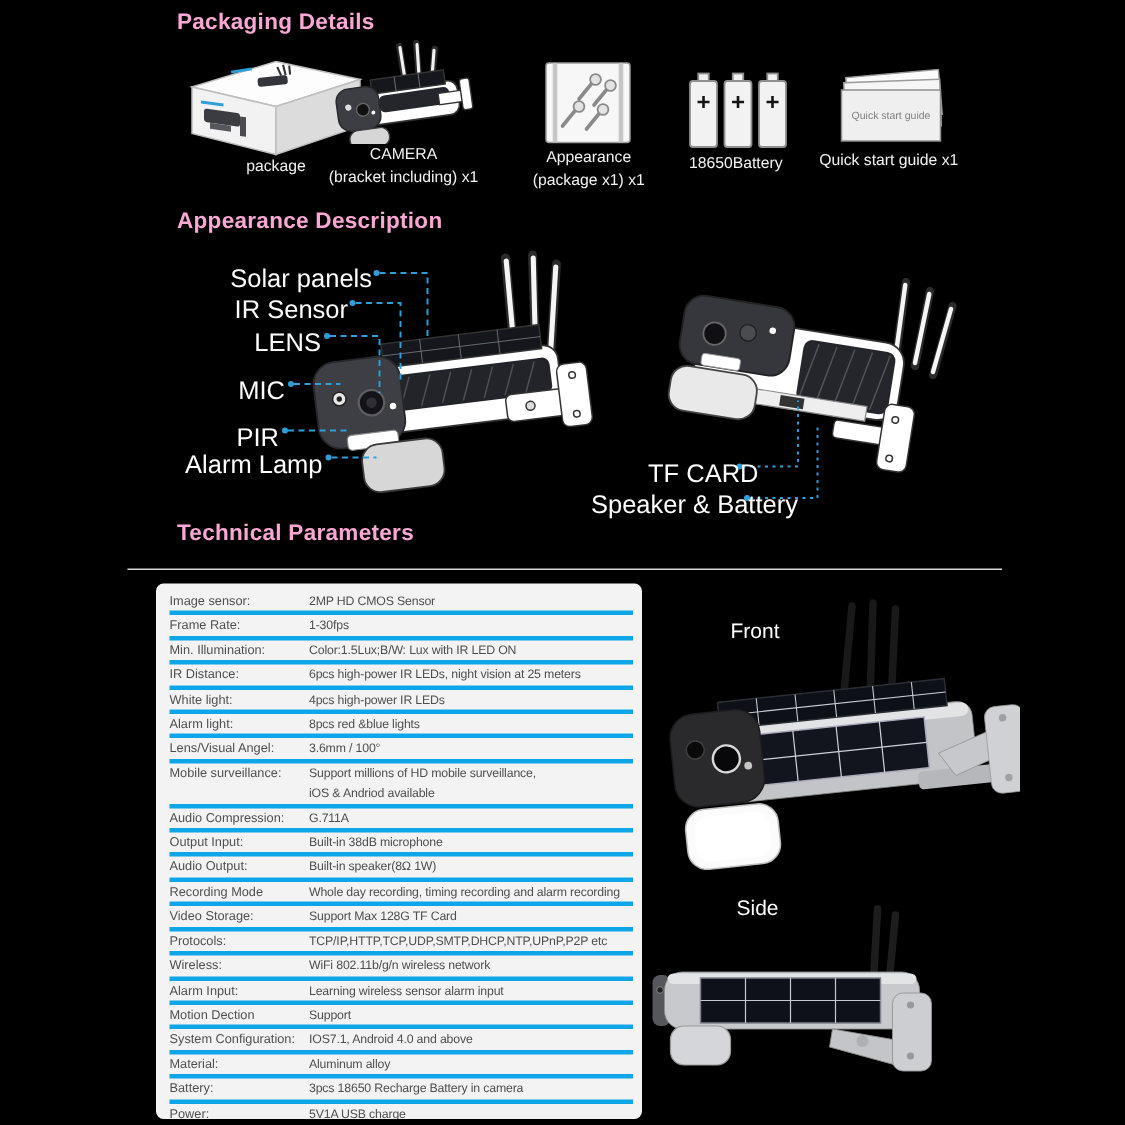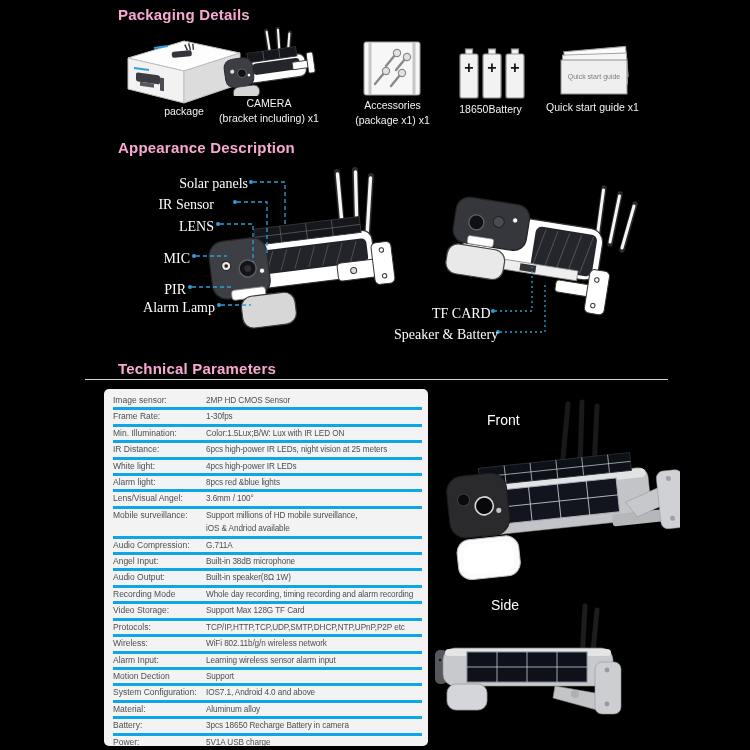--- a/index.html
+++ b/index.html
@@ -1,40 +1,40 @@
 <!DOCTYPE html>
 <html><head>
 <meta charset="utf-8">
 <style>
   html,body{margin:0;padding:0;background:#000;}
   body{width:750px;height:750px;position:relative;overflow:hidden;
        font-family:"Liberation Sans",sans-serif;color:#fff;}
   .sec-title{position:absolute;margin:0;font-size:15px;font-weight:700;color:#f9a8d4;letter-spacing:.2px;}
   #title-pack{left:118px;top:6px;}
   #title-app{left:118px;top:139px;}
-  #title-tech{left:118px;top:360px;}
+  #title-tech{left:118px;top:347px;}
 
   
   .fig{position:absolute;display:flex;flex-direction:column;align-items:center;}
   .fig svg{display:block;}
   .cap{font-size:10.5px;line-height:15px;color:#f2f2f2;text-align:center;white-space:nowrap;}
   .cap:empty{display:none;}
   #fig-package{left:120px;top:34px;width:128px;}
   #fig-camera{left:208px;top:26px;width:122px;}
   #fig-accessories{left:350px;top:40px;width:85px;}
   #fig-battery{left:448px;top:42px;width:85px;}
   #fig-guide{left:545px;top:46px;width:95px;}
 
   
   .app-wrap{position:absolute;left:0;top:160px;width:750px;height:195px;}
   .app-wrap>svg{position:absolute;left:0;top:0;}
   .labels-layer{position:absolute;left:0;top:0;width:100%;height:100%;}
-  .app-label{position:absolute;font-size:14px;color:#fdfdfd;white-space:nowrap;font-family:Liberation Serif, serif;}
+  .app-label{position:absolute;font-size:17px;color:#fdfdfd;white-space:nowrap;}
   .labels-layer .app-label:nth-child(1){right:502px;top:16px;}
-  .labels-layer .app-label:nth-child(2){right:536px;top:37px;padding-left:25px;}
+  .labels-layer .app-label:nth-child(2){right:518px;top:37px;padding-left:25px;}
   .labels-layer .app-label:nth-child(3){right:536px;top:59px;padding-left:40px;}
   .labels-layer .app-label:nth-child(4){right:560px;top:91px;}
   .labels-layer .app-label:nth-child(5){right:564px;top:122px;}
   .labels-layer .app-label:nth-child(6){right:535px;top:140px;}
   .labels-layer .app-label:nth-child(7){left:432px;top:146px;}
   .labels-layer .app-label:nth-child(8){left:394px;top:167px;}
 
   
   .divider{position:absolute;left:85px;top:379px;width:583px;height:1px;background:#d6d6d6;}
   .spec-card{position:absolute;left:104px;top:389px;width:324px;height:357px;background:#f3f3f3;
@@ -122,21 +122,21 @@
       <line x1="34" y1="33" x2="25" y2="44"></line>
         <line x1="50" y1="35" x2="41" y2="46"></line>
     </g>
     <g fill="#e3e3e3" stroke="#8a8a8a" stroke-width="1.2">
       <circle cx="47" cy="13" r="3.6"></circle>
         <circle cx="57" cy="17" r="3.6"></circle>
       <circle cx="36" cy="31" r="3.6"></circle>
         <circle cx="52" cy="33" r="3.6"></circle>
     </g>
   </svg>
-  <div class="cap">Accessories</div>
+  <div class="cap">Appearance</div>
   <div class="cap">(package x1) x1</div>
 </div>
 
 <div class="fig" id="fig-battery">
   <svg width="85" height="60" viewBox="0 0 85 60">
     <g fill="#f2f2f2" stroke="#8f8f8f" stroke-width="1.2">
       <rect x="17.5" y="7" width="7" height="6"></rect>
         <rect x="40.5" y="7" width="7" height="6"></rect>
         <rect x="63.5" y="7" width="7" height="6"></rect>
       <rect x="12" y="12" width="18" height="44" rx="2"></rect>
@@ -345,21 +345,21 @@
     </div>
   </div>
     <div class="t-row">
     <div class="t-label">Audio Compression:</div>
     <div class="t-val">
       <div>G.711A</div>
 
     </div>
   </div>
     <div class="t-row">
-    <div class="t-label">Angel Input:</div>
+    <div class="t-label">Output Input:</div>
     <div class="t-val">
       <div>Built-in 38dB microphone</div>
 
     </div>
   </div>
     <div class="t-row">
     <div class="t-label">Audio Output:</div>
     <div class="t-val">
       <div>Built-in speaker(8Ω 1W)</div>
 

